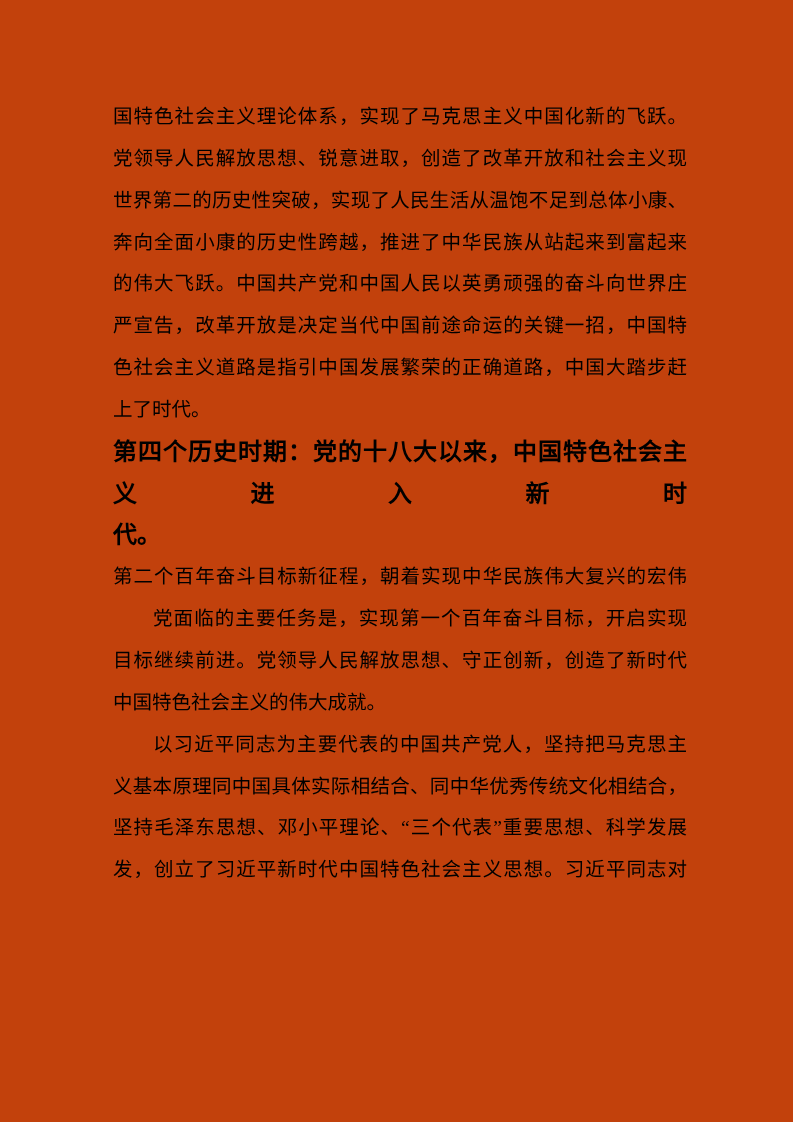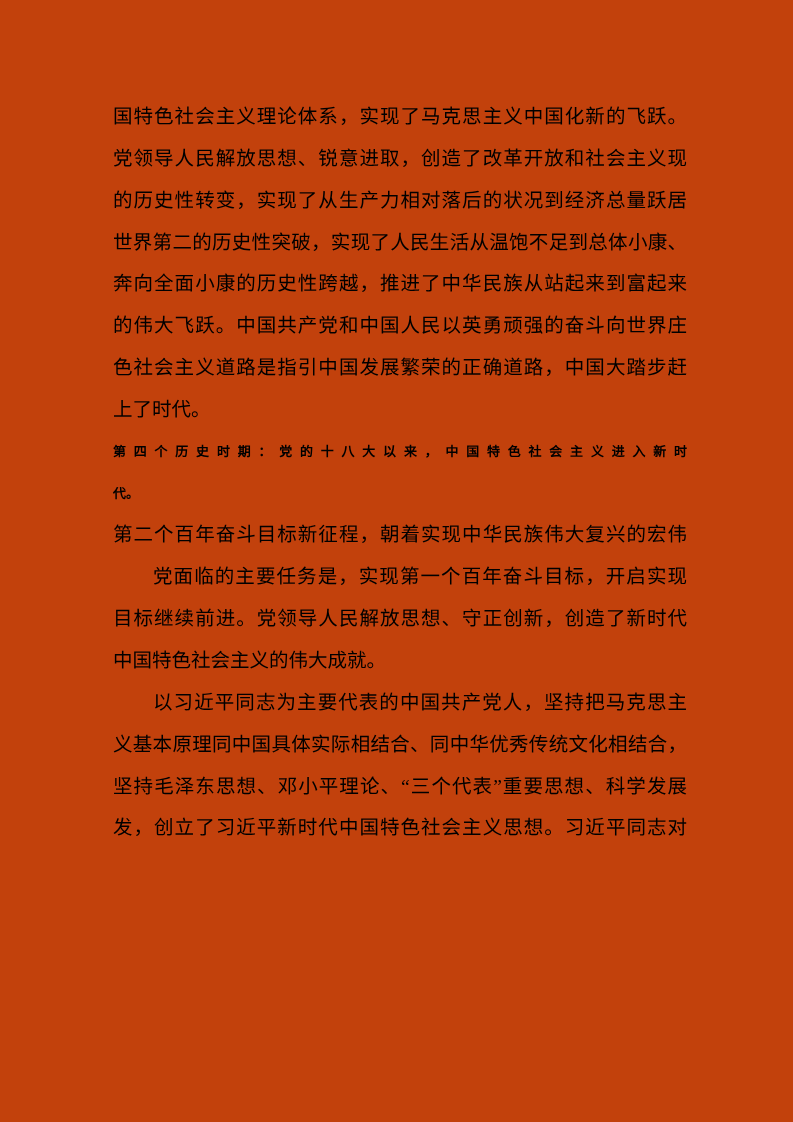--- a/index.html
+++ b/index.html
@@ -42,35 +42,35 @@
   .line.short {
     text-align: center;
     text-align-last: left;
   }
   .line.indent {
     padding-left: 40px;
   }
   .block.heading .line {
     font-family: "Liberation Sans", "DejaVu Sans", sans-serif;
     font-weight: 700;
-    font-size: 13px;
+    font-size: 24px;
   }
 </style>
 </head>
 <body>
 
 <div class="page" style="background: #c2410c;">
   <div class="doc-body" style="color: rgb(0, 0, 0);">
       <div class="block paragraph">
         <div class="line">国特色社会主义理论体系，实现了马克思主义中国化新的飞跃。</div>
         <div class="line">党领导人民解放思想、锐意进取，创造了改革开放和社会主义现</div>
-        <div class="line">的历史性转变，实现了从生产力相对落后的状况到经济总量跃居</div>
         <div class="line">世界第二的历史性突破，实现了人民生活从温饱不足到总体小康、</div>
         <div class="line">奔向全面小康的历史性跨越，推进了中华民族从站起来到富起来</div>
         <div class="line">的伟大飞跃。中国共产党和中国人民以英勇顽强的奋斗向世界庄</div>
+        <div class="line">严宣告，改革开放是决定当代中国前途命运的关键一招，中国特</div>
         <div class="line">色社会主义道路是指引中国发展繁荣的正确道路，中国大踏步赶</div>
         <div class="line short">上了时代。</div>
       </div>
       <div class="block heading">
         <div class="line">第四个历史时期：党的十八大以来，中国特色社会主义进入新时</div>
         <div class="line short">代。</div>
       </div>
       <div class="block paragraph">
         <div class="line">第二个百年奋斗目标新征程，朝着实现中华民族伟大复兴的宏伟</div>
         <div class="line indent">党面临的主要任务是，实现第一个百年奋斗目标，开启实现</div>

